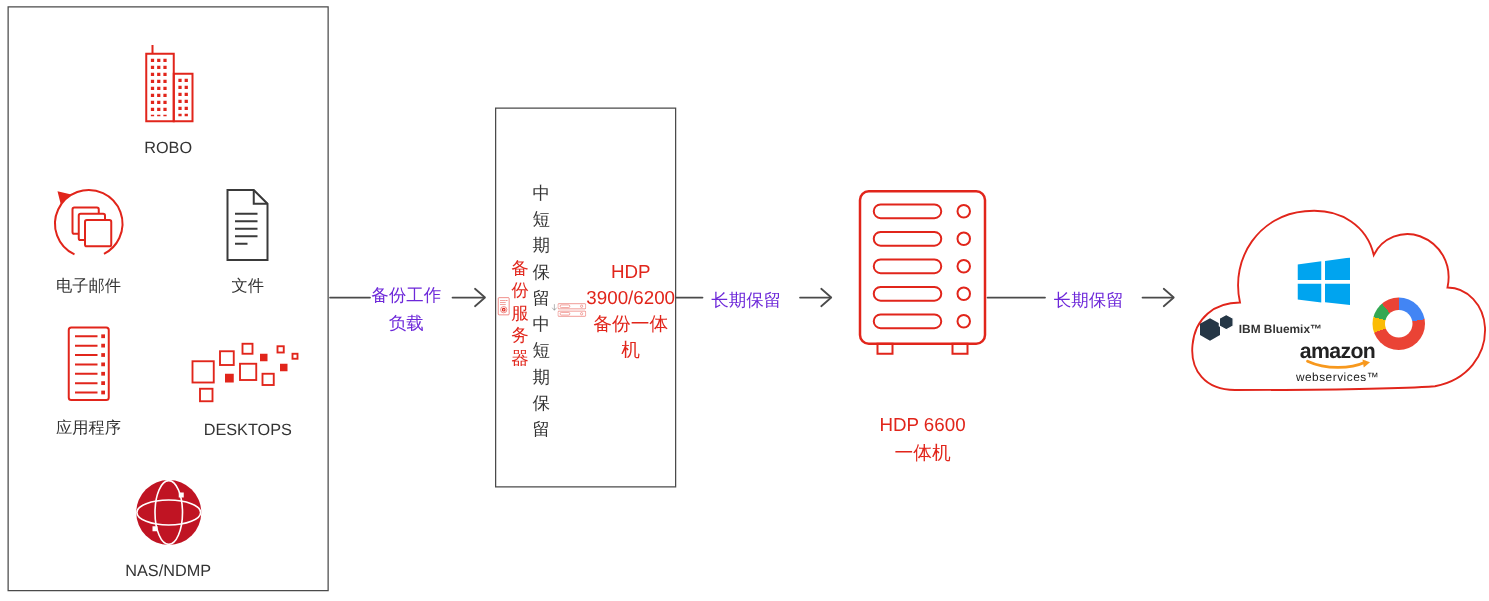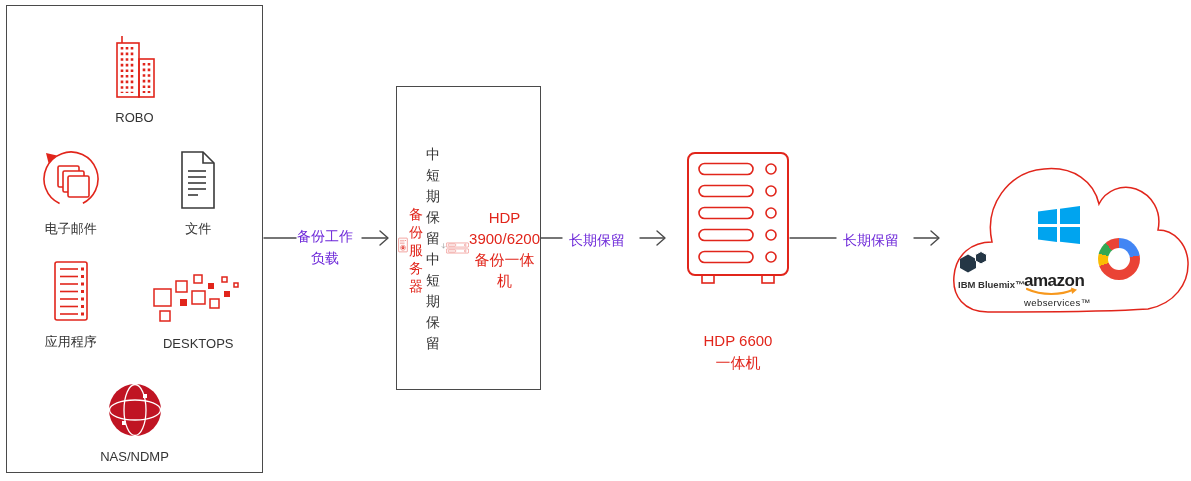--- a/index.html
+++ b/index.html
@@ -40,30 +40,30 @@
   .rack-label {
     position:absolute; left:672px; top:330px; width:132px;
     color:#e1251b; font-size:15px; text-align:center; line-height:22px;
   }
   
   .overlay { position:absolute; left:0; top:0; pointer-events:none; }
   .flow-label { position:absolute; font-size:14px; color:#6d28d9; text-align:center; line-height:22px; }
   
   .cloud-svg { position:absolute; left:944px; top:156px; }
   .ms-logo { position:absolute; left:1038px; top:206px; }
-  .ibm-logo { position:absolute; left:958px; top:250px; display:flex; align-items:flex-start; gap:3px;flex-direction:column; }
+  .ibm-logo { position:absolute; left:958px; top:250px; display:flex; align-items:center; gap:3px; }
   .ibm-text { font-size:9.5px; font-weight:bold; color:#333; white-space:nowrap; }
   .g-logo {
     position:absolute; left:1098px; top:238px; width:42px; height:42px; border-radius:50%;
     background:conic-gradient(#4285f4 0deg 80deg, #ea4335 80deg 250deg, #fbbc05 250deg 285deg,
                               #34a853 285deg 320deg, #ea4335 320deg 360deg);
     display:flex; align-items:center; justify-content:center;
   }
   .g-inner { width:22px; height:22px; border-radius:50%; background:#fff; }
-  .amz { position:absolute; left:1024px; top:272px; width:92px; display:flex; flex-direction:column; }
+  .amz { position:absolute; left:1024px; top:272px; width:92px; display:flex; flex-direction:column; align-items:center; }
   .amz-word { font-weight:bold; font-size:17px; line-height:17px; color:#222; letter-spacing:-0.5px; }
   .amz-smile { margin-top:-2px; }
   .amz-sub { font-size:9.5px; color:#222; letter-spacing:0.4px; }
   svg { display:block; }
 </style>
 </head>
 <body>
 
 <div class="canvas">
 

